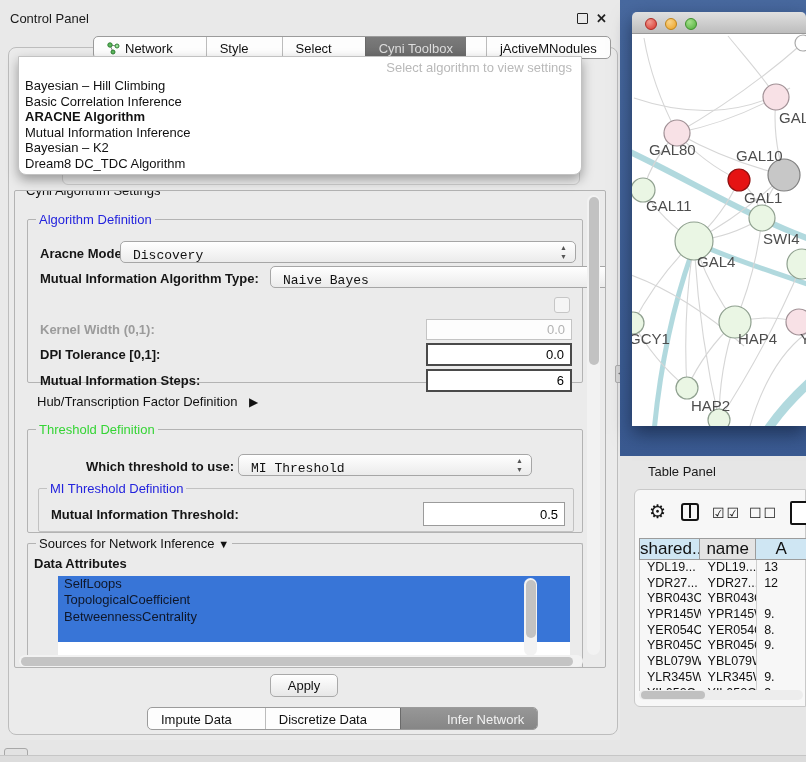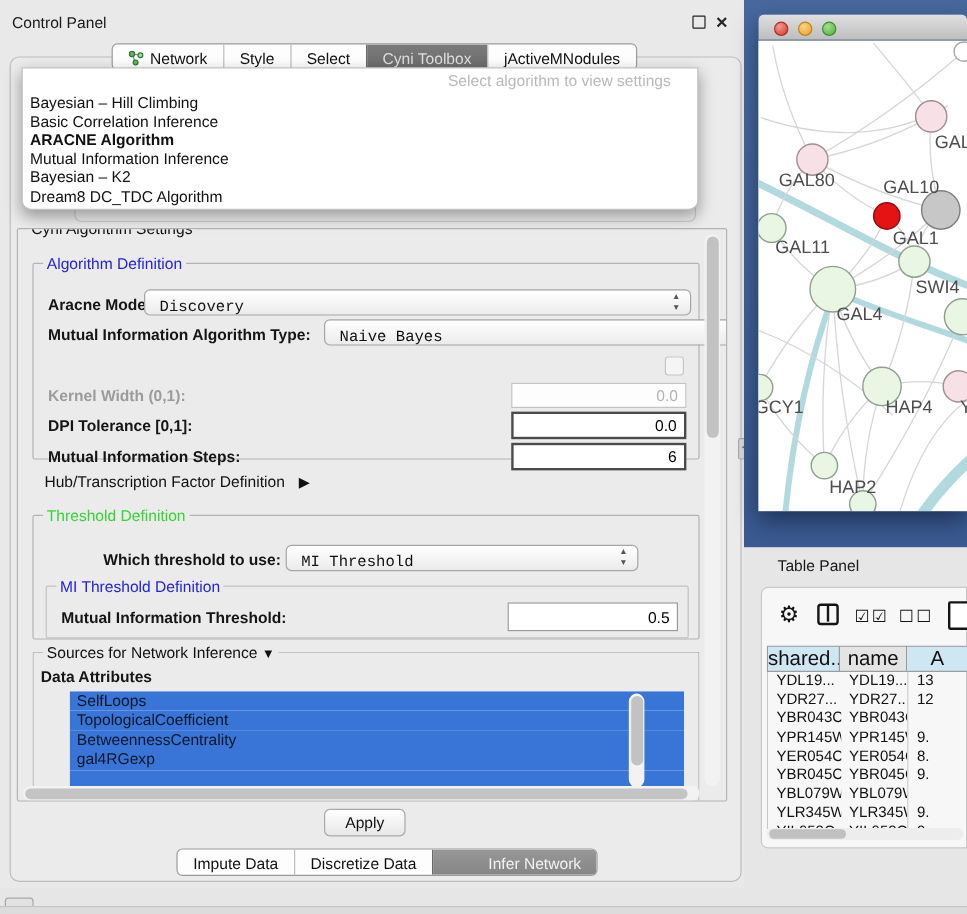--- a/index.html
+++ b/index.html
@@ -5,38 +5,38 @@
   html,body{margin:0;padding:0;}
   body{width:806px;height:762px;position:relative;overflow:hidden;
        background:#e6e6e6;font-family:"Liberation Sans",sans-serif;color:#111;}
   
   #control-panel{position:absolute;left:0;top:0;width:620px;height:740px;background:#e9e9e9;}
   #cp-title{position:absolute;left:10px;top:11px;font-size:13px;color:#1a1a1a;}
   .win-btn{position:absolute;top:13px;width:11px;height:11px;font-size:13px;line-height:11px;color:#222;}
   #cp-float{left:577px;border:1.5px solid #222;border-radius:1px;width:9px;height:9px;}
   #cp-close{left:596px;font-weight:bold;}
   .segbar{display:flex;align-items:stretch;background:#fdfdfd;border:1px solid #9b9b9b;
-          border-radius:5px;overflow:hidden;font-size:13px;height:21px;}
+          border-radius:5px;overflow:hidden;font-size:13px;height:21px;gap:20px;}
   .seg-tab{padding:2px 13px 0 13px;display:flex;gap:5px;align-items:center;color:#111;
            border-left:1px solid #bcbcbc;white-space:nowrap;}
   .seg-tab:first-child{border-left:none;}
   .seg-tab.selected{background:linear-gradient(#7b7b7b,#6a6a6a);color:#dedede;border-left-color:#6a6a6a;}
   #top-tabs{position:absolute;left:93px;top:36px;}
   #bottom-tabs{position:absolute;left:147px;top:707px;}
   #bottom-tabs .seg-tab.selected{background:linear-gradient(#979797,#868686);color:#f2f2f2;padding-left:46px;}
   #main-card{position:absolute;left:8px;top:47px;width:610px;height:688px;background:#ebebeb;
              border:1px solid #bdbdbd;border-radius:8px;box-sizing:border-box;}
   
   #ghost-combo{position:absolute;left:62px;top:161px;width:516px;height:22px;background:#f0f0f0;
                border:1px solid #cfcfcf;border-radius:6px;z-index:2;}
   
   #algo-popup{position:absolute;left:18px;top:56px;width:562px;height:117px;background:#ffffff;
               border:1px solid #c2c2c2;border-radius:0 0 8px 8px;z-index:6;
               box-shadow:0 5px 12px rgba(0,0,0,0.35);}
-  #algo-hint{position:absolute;top:3px;right:22px;font-size:13px;color:#b9b9b9;text-align:right;}
+  #algo-hint{position:absolute;top:3px;right:9px;font-size:13px;color:#b9b9b9;text-align:right;}
   #algo-list{position:absolute;left:4px;top:21px;right:4px;font-size:13px;}
   .algo-item{height:15.6px;line-height:15.6px;padding-left:2px;white-space:nowrap;}
   .algo-item.bold{font-weight:bold;}
   
   .groupbox{position:absolute;border:1px solid #b3b3b3;border-radius:2px;box-sizing:border-box;}
   .groupbox>.legend{position:absolute;top:-8px;left:8px;background:#ebebeb;padding:0 3px;
                     font-size:13px;white-space:nowrap;}
   .legend.blue{color:#2323dd;}
   .legend.green{color:#35d435;}
   .flabel{position:absolute;font-size:13px;font-weight:bold;color:#151515;white-space:nowrap;}
@@ -205,21 +205,20 @@
     <div class="groupbox" style="left:12px;top:352px;width:556px;height:130px;border-bottom:none;">
       <div class="legend">
         <span>Sources for Network Inference</span>
         <span style="font-size:11px;">▼</span>
       </div>
       <div class="flabel" style="left:6px;top:12px;">Data Attributes</div>
       <div id="attr-list">
           <div class="attr-item">SelfLoops</div>
           <div class="attr-item">TopologicalCoefficient</div>
           <div class="attr-item">BetweennessCentrality</div>
-          <div class="attr-item">gal4RGexp</div>
           <div class="attr-item"></div>
         </div>
       <div class="vscroll" style="left:496px;top:34px;height:78px;">
         <div class="thumb" style="top:2px;height:58px;"></div>
       </div>
     </div>
 
     <div class="vscroll" style="left:572px;top:4px;height:460px;">
       <div class="thumb" style="top:2px;height:168px;"></div>
     </div>

